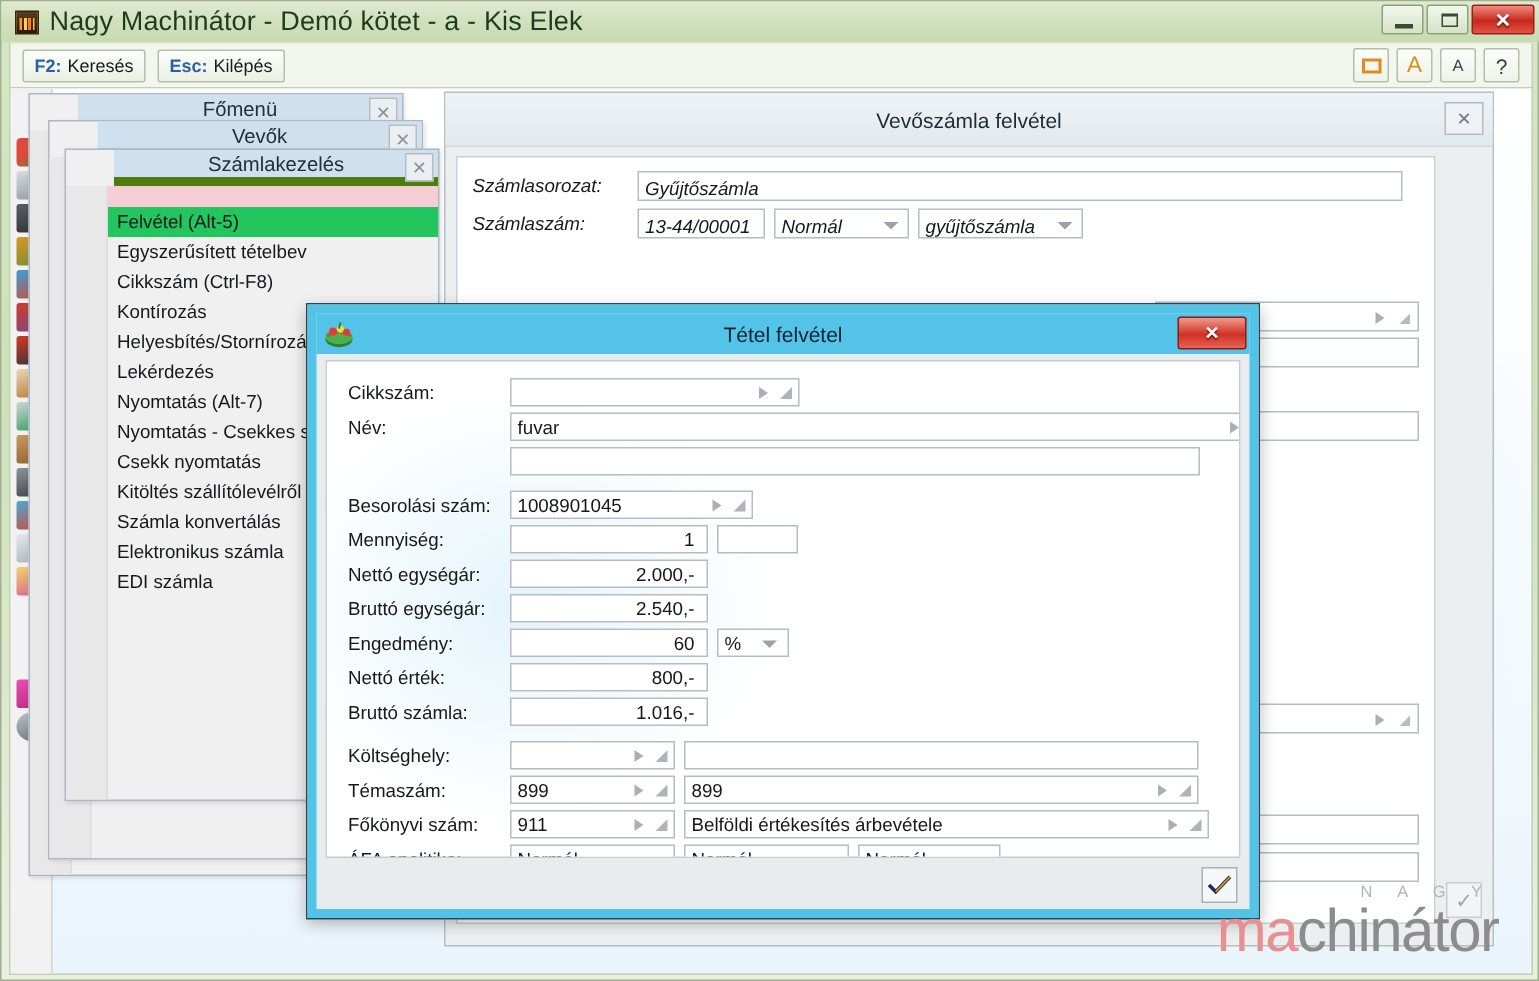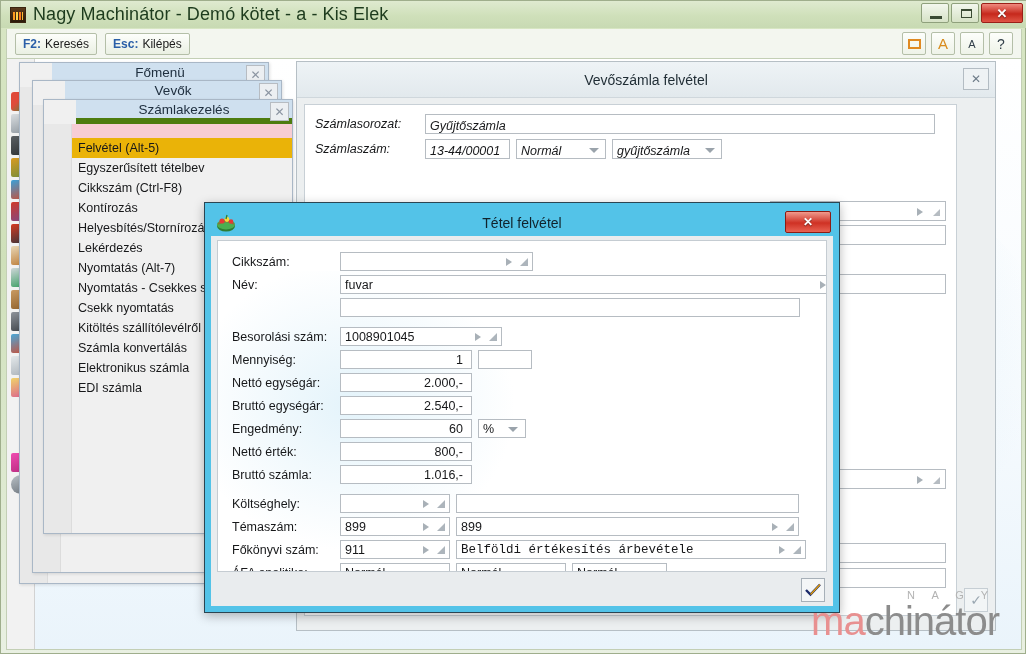--- a/index.html
+++ b/index.html
@@ -136,21 +136,21 @@
     border: 1px solid #b7bcc2; background: #eceff2;
     display: flex; align-items: center; justify-content: center;
     font-size: 12px; color: #8a93a0; cursor: pointer;
   }
   .menu-items { padding: 2px 0 4px 0; }
   .mi {
     height: 20px; display: flex; align-items: center;
     padding-left: 34px; font-size: 12.5px; color: #17181a;
     cursor: pointer; white-space: nowrap; overflow: hidden;
   }
-  .mi.selected { background: #eab308; }
+  .mi.selected { background: #22c55e; }
   .mi.plain { padding-left: 18px; }
   .menu-strip {
     position: absolute; left: 0; top: 24px; bottom: 0; width: 28px;
     background: #e8e8e8; border-right: 1px solid #dcdcdc;
   }
   .pink-bar { height: 14px; background: #f7cdd4; }
 
   
   #bg-window {
     position: absolute; left: 289px; top: 2px; width: 700px; height: 570px;
@@ -640,21 +640,21 @@
           </div>
 
           <div class="row">
             <div class="lbl">Főkönyvi szám:</div>
             <div class="inp" style="width:110px;">
               <span>911</span>
               <span class="arrow-r"></span>
               <span class="corner"></span>
             </div>
             <div class="spacer"></div>
-            <div class="inp" style="width:350px;font-family:Liberation Mono, monospace;">
+            <div class="inp" style="width:350px;">
               <span>Belföldi értékesítés árbevétele</span>
               <span class="arrow-r"></span>
               <span class="corner"></span>
             </div>
           </div>
 
           <div class="row">
             <div class="lbl">ÁFA analitika:</div>
             <div class="inp" style="width:110px;padding-right:18px;">
               <span>Normál</span>

